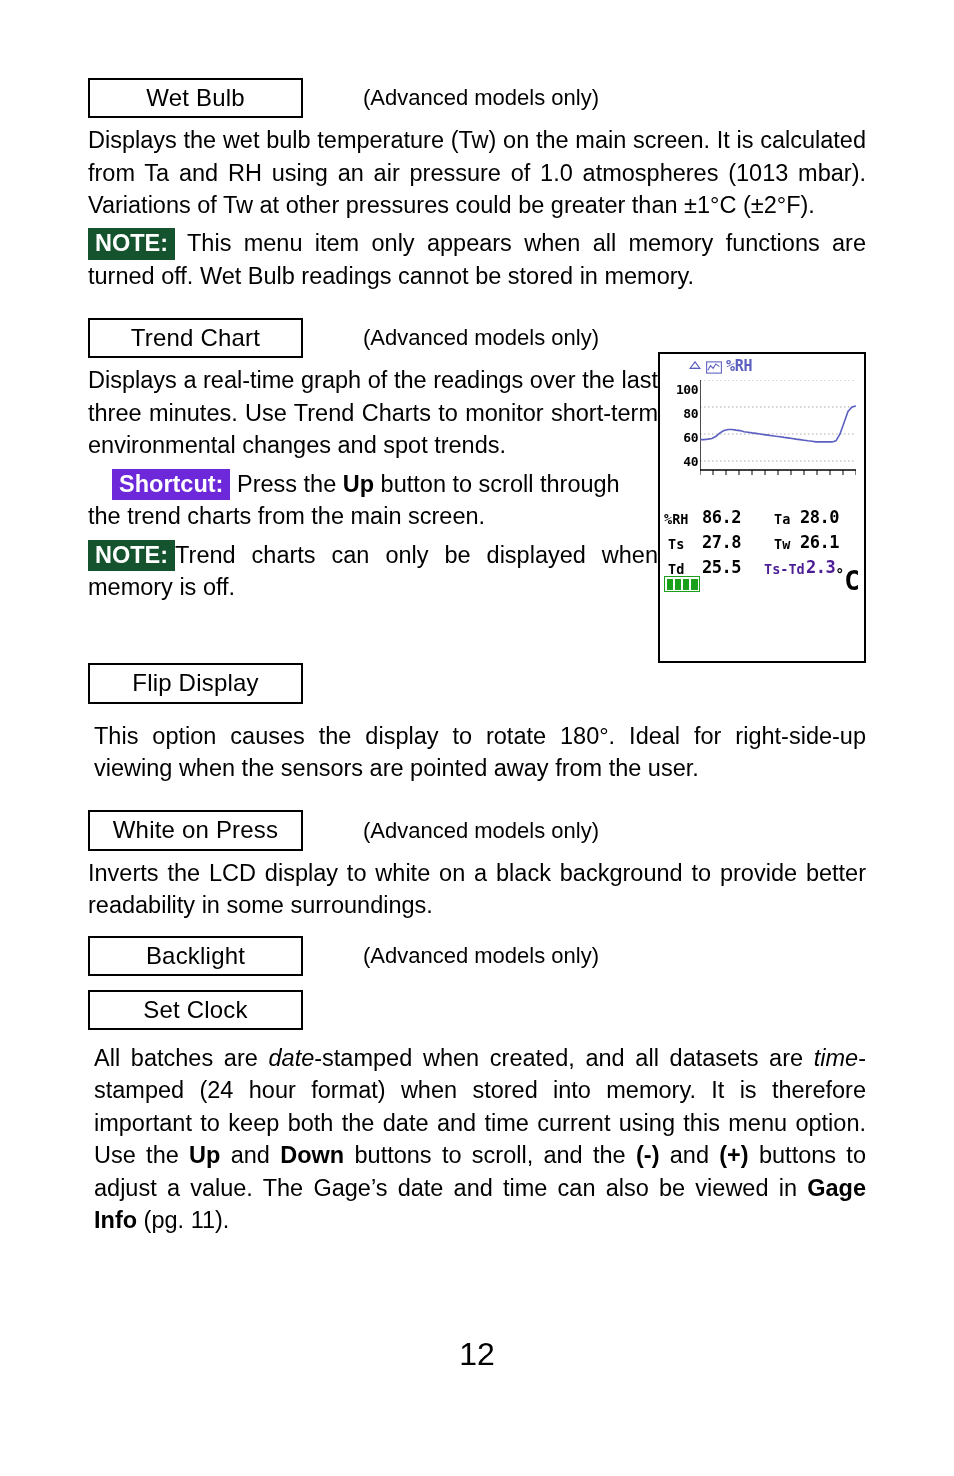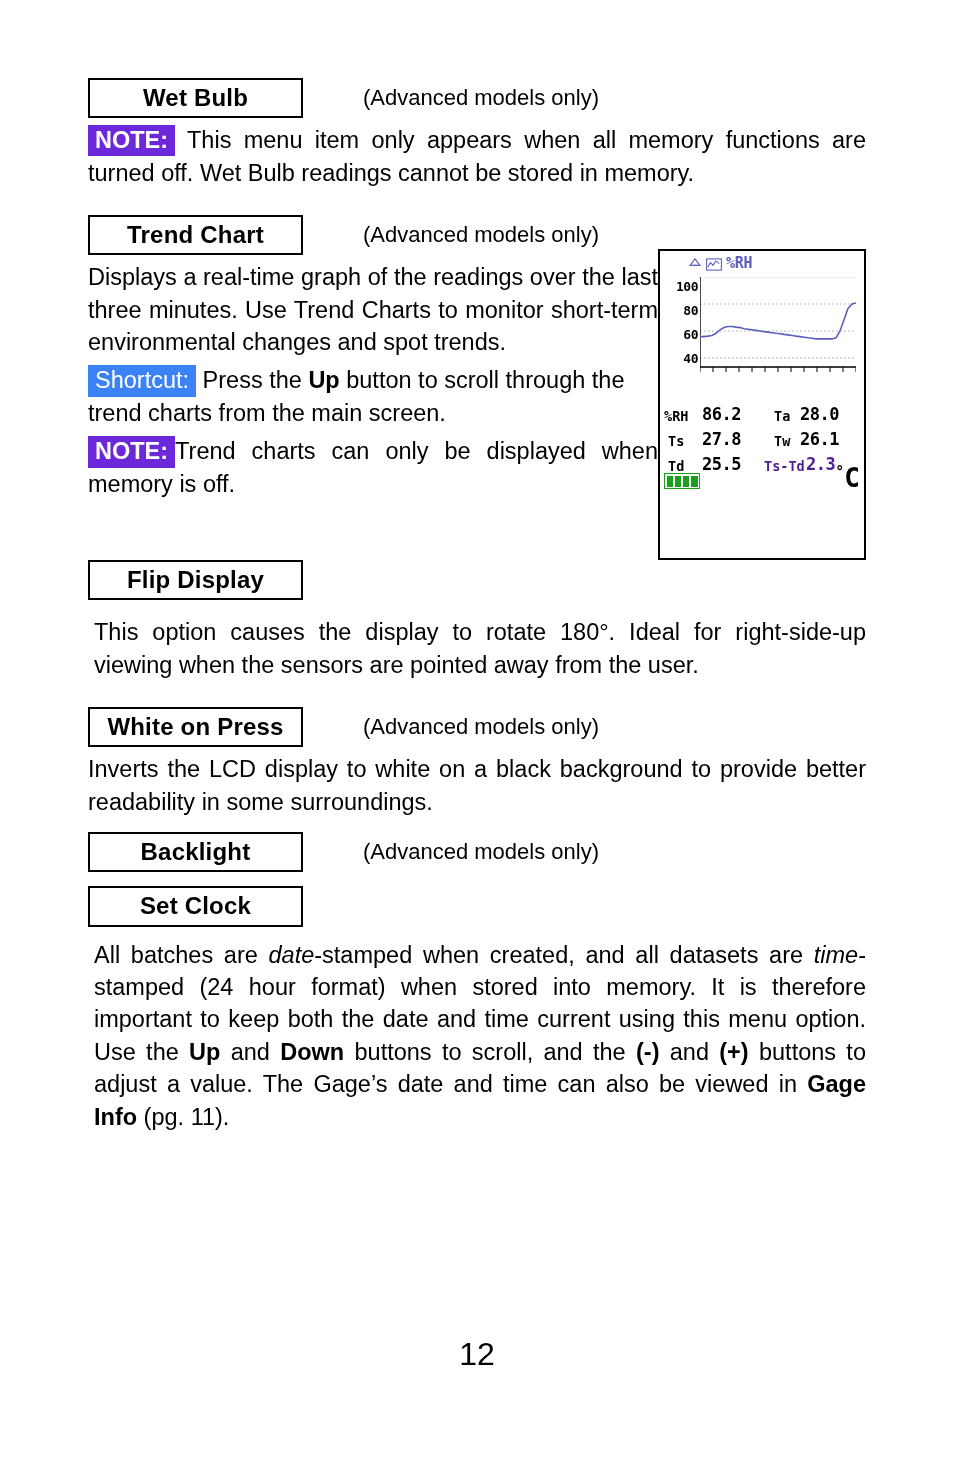--- a/index.html
+++ b/index.html
@@ -33,21 +33,21 @@
     display: flex;
     align-items: center;
     gap: 12px;
   }
   .head-box {
     border: 2px solid #000;
     width: 215px;
     box-sizing: border-box;
     text-align: center;
     font-size: 24px;
-    font-weight: bold;
+    font-weight: normal;
     padding: 5px 0 6px 0;
     line-height: 1.05;
     letter-spacing: 0.2px;
   }
   .adv {
     font-size: 22px;
     color: #000;
     white-space: nowrap;
     position: relative;
     top: 0;
@@ -59,21 +59,21 @@
     line-height: 1.38;
     margin: 6px 0 0 0;
     text-align: justify;
     -webkit-hyphens: none;
     hyphens: none;
   }
   p.body.left { text-align: left; }
 
   .note-tag {
     display: inline-block;
-    background: #6d28d9;
+    background: #14532d;
     color: #fff;
     font-size: 23.5px;
     font-weight: bold;
     padding: 1px 7px 2px 7px;
     line-height: 1.2;
     vertical-align: baseline;
   }
   b, strong { font-weight: bold; }
   i, em { font-style: italic; }
 
@@ -222,38 +222,40 @@
   .page-num {
     position: absolute;
     left: 0;
     right: 0;
     top: 1336px;
     text-align: center;
     font-size: 32px;
   }
   .shortcut-tag {
     display: inline-block;
-    background: #3b82f6;
+    background: #6d28d9;
     color: #fff;
     font-size: 23.5px;
-    font-weight: normal;
+    font-weight: bold;
     padding: 1px 7px 2px 7px;
     line-height: 1.2;
+    margin-left: 24px;
   }
 </style>
 </head>
 <body>
 
 <div class="page">
   <div class="content">
 
     <div class="head-row">
       <div class="head-box">Wet Bulb</div>
       <div class="adv">(Advanced models only)</div>
     </div>
+    <p class="body">Displays the wet bulb temperature (Tw) on the main screen. It is calculated from Ta and RH using an air pressure of 1.0 atmospheres (1013 mbar). Variations of Tw at other pressures could be greater than ±1°C (±2°F).</p>
     <p class="body"><span class="note-tag">NOTE:</span><span> This menu item only appears when all memory functions are turned off. Wet Bulb readings cannot be stored in memory.</span></p>
 
     <div class="gap-md"></div>
 
     <div class="trend-wrap">
       <div class="head-row">
         <div class="head-box">Trend Chart</div>
         <div class="adv">(Advanced models only)</div>
       </div>
 

